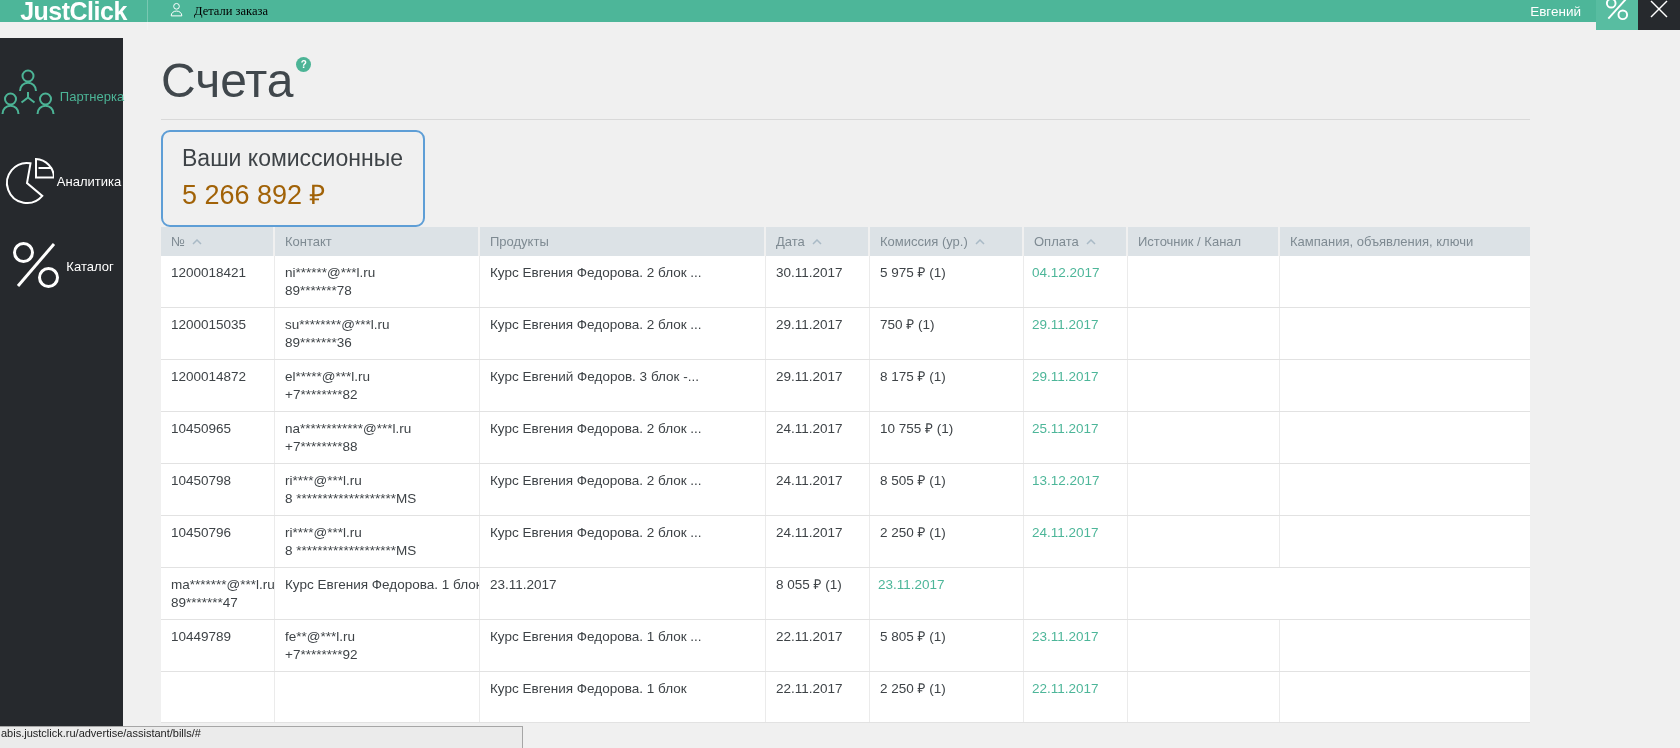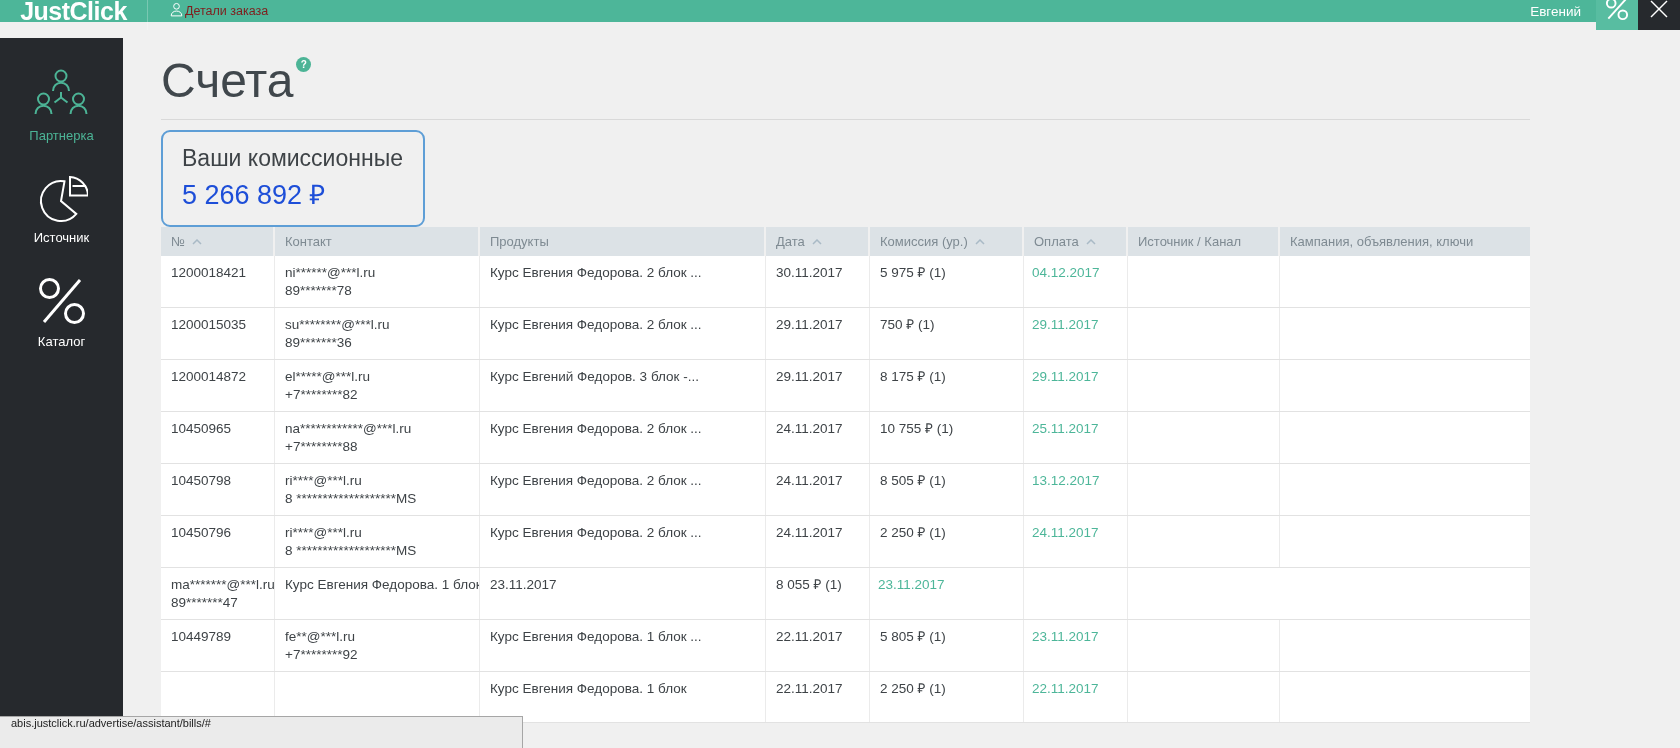--- a/index.html
+++ b/index.html
@@ -3,45 +3,45 @@
 <meta charset="utf-8">
 <style>
   * { margin:0; padding:0; box-sizing:border-box; }
   html,body { width:1680px; height:748px; overflow:hidden; background:#f0f0f0;
               font-family:"Liberation Sans", sans-serif; }
 
   
   .topbar { height:22px; background:#4db699; display:flex; align-items:center; position:relative; z-index:20; }
   .logo { width:147px; text-align:center; color:#fff; font-size:25px; font-weight:bold; letter-spacing:-0.5px; cursor:pointer; }
   .topbar-divider { width:1px; height:38px; background:rgba(255,255,255,0.25); }
-  .nav-item { display:flex; align-items:center; padding-left:20px; color:#7f1d1d; font-size:12.5px; cursor:pointer; }
+  .nav-item { display:flex; align-items:center; gap:9px; padding-left:20px; color:#000000; font-size:12.5px; cursor:pointer;font-family:Liberation Serif, serif; }
   .topbar-right { margin-left:auto; display:flex; align-items:center; height:38px;text-align:center; }
   .user-name { color:#fff; font-size:13.5px; margin-right:15px; cursor:pointer; }
   .percent-btn { width:42px; height:38px; background:#58bda1; display:flex; align-items:center; justify-content:center; cursor:pointer; }
   .close-btn { width:42px; height:38px; background:#26292d; display:flex; align-items:center; justify-content:center; cursor:pointer; }
 
   
   .sidebar { position:fixed; left:0; top:38px; bottom:0; width:123px; background:#26292d;
              display:flex; flex-direction:column; align-items:center; padding-top:30px; z-index:10; }
-  .side-item { display:flex; flex-direction:column; align-items:center; gap:3px; margin-bottom:29px;
+  .side-item { display:flex; flex-direction:row; align-items:center; gap:3px; margin-bottom:29px;
                color:#fff; font-size:13px; cursor:pointer; }
   .side-item.active { color:#4cb496; }
 
   
   .main { margin-left:123px; padding:0 150px 0 38px; }
   .page-title { margin-top:32px; font-size:48px; line-height:54px; font-weight:200; color:#40474c; }
   .help-badge { display:inline-block; width:15px; height:15px; border-radius:50%; background:#4cb496;
                 color:#fff; font-size:10px; line-height:15px; text-align:center; font-weight:bold;
                 vertical-align:top; margin-left:3px; margin-top:3px; cursor:pointer; }
   .title-rule { border:none; border-top:1px solid #d9d9d9; margin-top:11px; }
 
   .commission-box { display:inline-block; margin-top:10px; border:2px solid #5e9ed6; border-radius:9px;
                     padding:13px 20px 13px 19px; }
   .commission-label { font-size:23px; color:#3e4347; }
-  .commission-amount { font-size:27px; color:#1d4ed8; margin-top:3px; }
+  .commission-amount { font-size:27px; color:#a16207; margin-top:3px; }
 
   .filter-row { display:flex; justify-content:flex-end; margin:16px 0 23px; }
   .filter-btn { background:#74abd6; color:#fff; border:none; border-radius:4px; height:29px;
                 padding:0 14px 0 12px; font-size:15px; font-family:inherit; display:flex; align-items:center; gap:9px; cursor:pointer; }
 
   
   .table { background:#fff; }
   .thead, .trow { display:grid; grid-template-columns:114px 205px 286px 104px 154px 104px 152px 250px; }
   .thead { background:#dce2e6; height:29px; }
   .hcell { display:flex; align-items:center; gap:7px; padding:0 10px; font-size:13px; color:#7e8a92;
@@ -49,23 +49,23 @@
   .hcell:last-child { border-right:none; }
   .hcell.sortable { cursor:pointer; }
   .trow { border-bottom:1px solid #e2e2e2; background:#fff; min-height:51px; }
   .cell { padding:8px 10px 7px; font-size:13.5px; color:#3e4347; line-height:18px;
           border-right:1px solid #ebebeb; white-space:nowrap; overflow:hidden; }
   .cell:last-child { border-right:none; }
   .cell.c-commission { text-align:left; padding-right:16px; }
   .cell.c-payment { color:#4db699; padding-left:8px; }
 
   
-  .statusbar { position:fixed; left:0; bottom:0; width:523px; height:32px; background:#ebebeb;
+  .statusbar { position:fixed; left:0; bottom:0; width:523px; height:22px; background:#ebebeb;
                border:1px solid #a6a6a6; border-left:none; border-bottom:none;
-               font-size:11px; line-height:13px; color:#222; padding:0 11px; z-index:50; }
+               font-size:11px; line-height:13px; color:#222; padding:0 1px; z-index:50; }
 </style>
 </head>
 <body>
 
 <div class="topbar">
   <div class="logo">JustClick</div>
   <div class="topbar-divider"></div>
   <div class="nav-item">
     <span>
       <svg width="17" height="17" viewBox="0 0 24 24" fill="none" stroke="#fff" stroke-width="1.4">
@@ -113,21 +113,21 @@
     <span>Партнерка</span>
   </div>
   <div class="side-item">
     <span>
       <svg width="52" height="52" viewBox="0 0 52 52" fill="none" stroke="#fff" stroke-width="2">
         <path d="M28.5 9.3 A20 20 0 1 0 40.3 41.9 L25 29 Z"></path>
         <path d="M34 5 A19 19 0 0 1 52 23.5 L34 23.5 Z"></path>
         <line x1="36.5" y1="14" x2="50" y2="14"></line>
       </svg>
     </span>
-    <span>Источник</span>
+    <span>Аналитика</span>
   </div>
   <div class="side-item">
     <span>
       <svg width="54" height="54" viewBox="0 0 54 54" fill="none" stroke="#fff" stroke-width="3">
         <circle cx="14.5" cy="14.5" r="9"></circle>
           <circle cx="39.5" cy="39.5" r="9"></circle>
           <line x1="45" y1="6" x2="9" y2="48"></line>
       </svg>
     </span>
     <span>Каталог</span>

